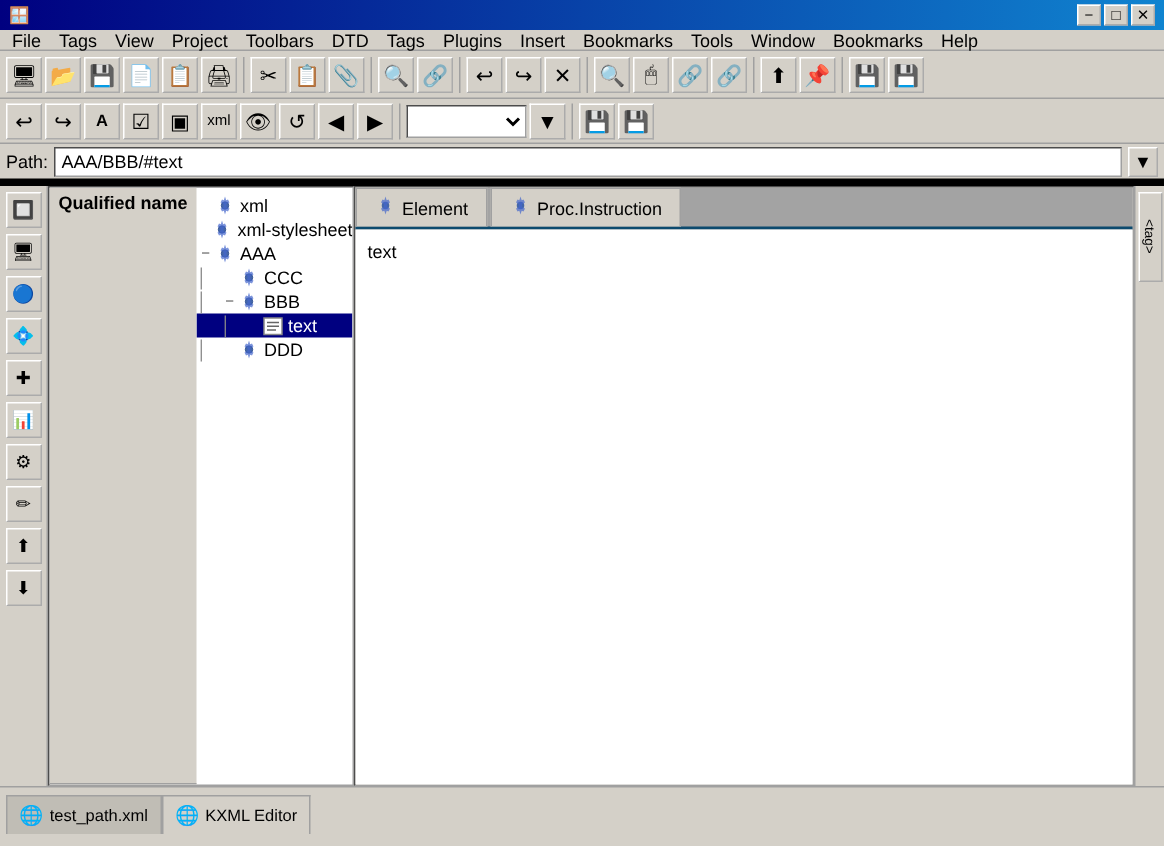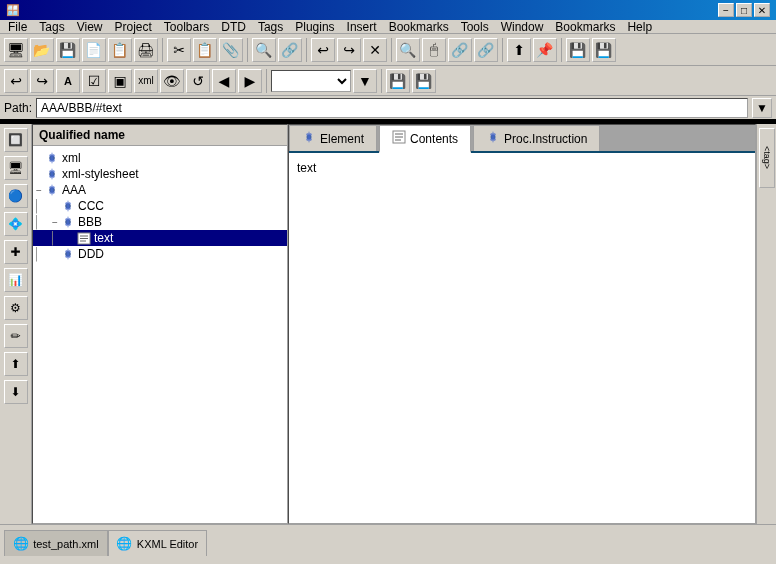--- a/index.html
+++ b/index.html
@@ -125,25 +125,25 @@
       border: 1px outset #fff;
       display: flex;
       align-items: center;
       justify-content: center;
       cursor: pointer;
       font-size: 12px;
     }
 
     
     #tree-panel {
-      width: 256px;
+      width: 204px;
       background: white;
       border: 1px inset #a0a0a0;
       display: flex;
-      flex-direction: column;
+      flex-direction: row;
       overflow: hidden;
     }
     #tree-header {
       background: #d4d0c8;
       border-bottom: 1px solid #a0a0a0;
       padding: 3px 6px;
       font-size: 12px;
       font-weight: bold;
     }
     #tree-content {
@@ -453,29 +453,20 @@
 
     <div id="right-panel">
       <div id="tabs-bar">
           <div class="tab">
             <span><svg width="14" height="14" viewBox="0 0 14 14">
                 <circle cx="7" cy="7" r="2.5" fill="#4466aa"></circle>
                 <path d="M7 1 L7.8 3.5 L9 3 L10 5 L8 6 L8 8 L10 9 L9 11 L7.8 10.5 L7 13 L6.2 10.5 L5 11 L4 9 L6 8 L6 6 L4 5 L5 3 L6.2 3.5 Z" fill="#4466cc" opacity="0.7"></path>
               </svg></span>
             <span>Element</span>
           </div>
-          <div class="tab active">
-            <span><svg width="14" height="14" viewBox="0 0 14 14">
-                <rect x="1" y="1" width="12" height="12" fill="white" stroke="#888" stroke-width="1"></rect>
-                <line x1="3" y1="4" x2="11" y2="4" stroke="#666" stroke-width="1"></line>
-                <line x1="3" y1="7" x2="11" y2="7" stroke="#666" stroke-width="1"></line>
-                <line x1="3" y1="10" x2="9" y2="10" stroke="#666" stroke-width="1"></line>
-              </svg></span>
-            <span>Contents</span>
-          </div>
           <div class="tab">
             <span><svg width="14" height="14" viewBox="0 0 14 14">
                 <circle cx="7" cy="7" r="2.5" fill="#4466aa"></circle>
                 <path d="M7 1 L7.8 3.5 L9 3 L10 5 L8 6 L8 8 L10 9 L9 11 L7.8 10.5 L7 13 L6.2 10.5 L5 11 L4 9 L6 8 L6 6 L4 5 L5 3 L6.2 3.5 Z" fill="#4466cc" opacity="0.7"></path>
               </svg></span>
             <span>Proc.Instruction</span>
           </div>
         </div>
       <div id="tab-content">
         <span>text</span>

